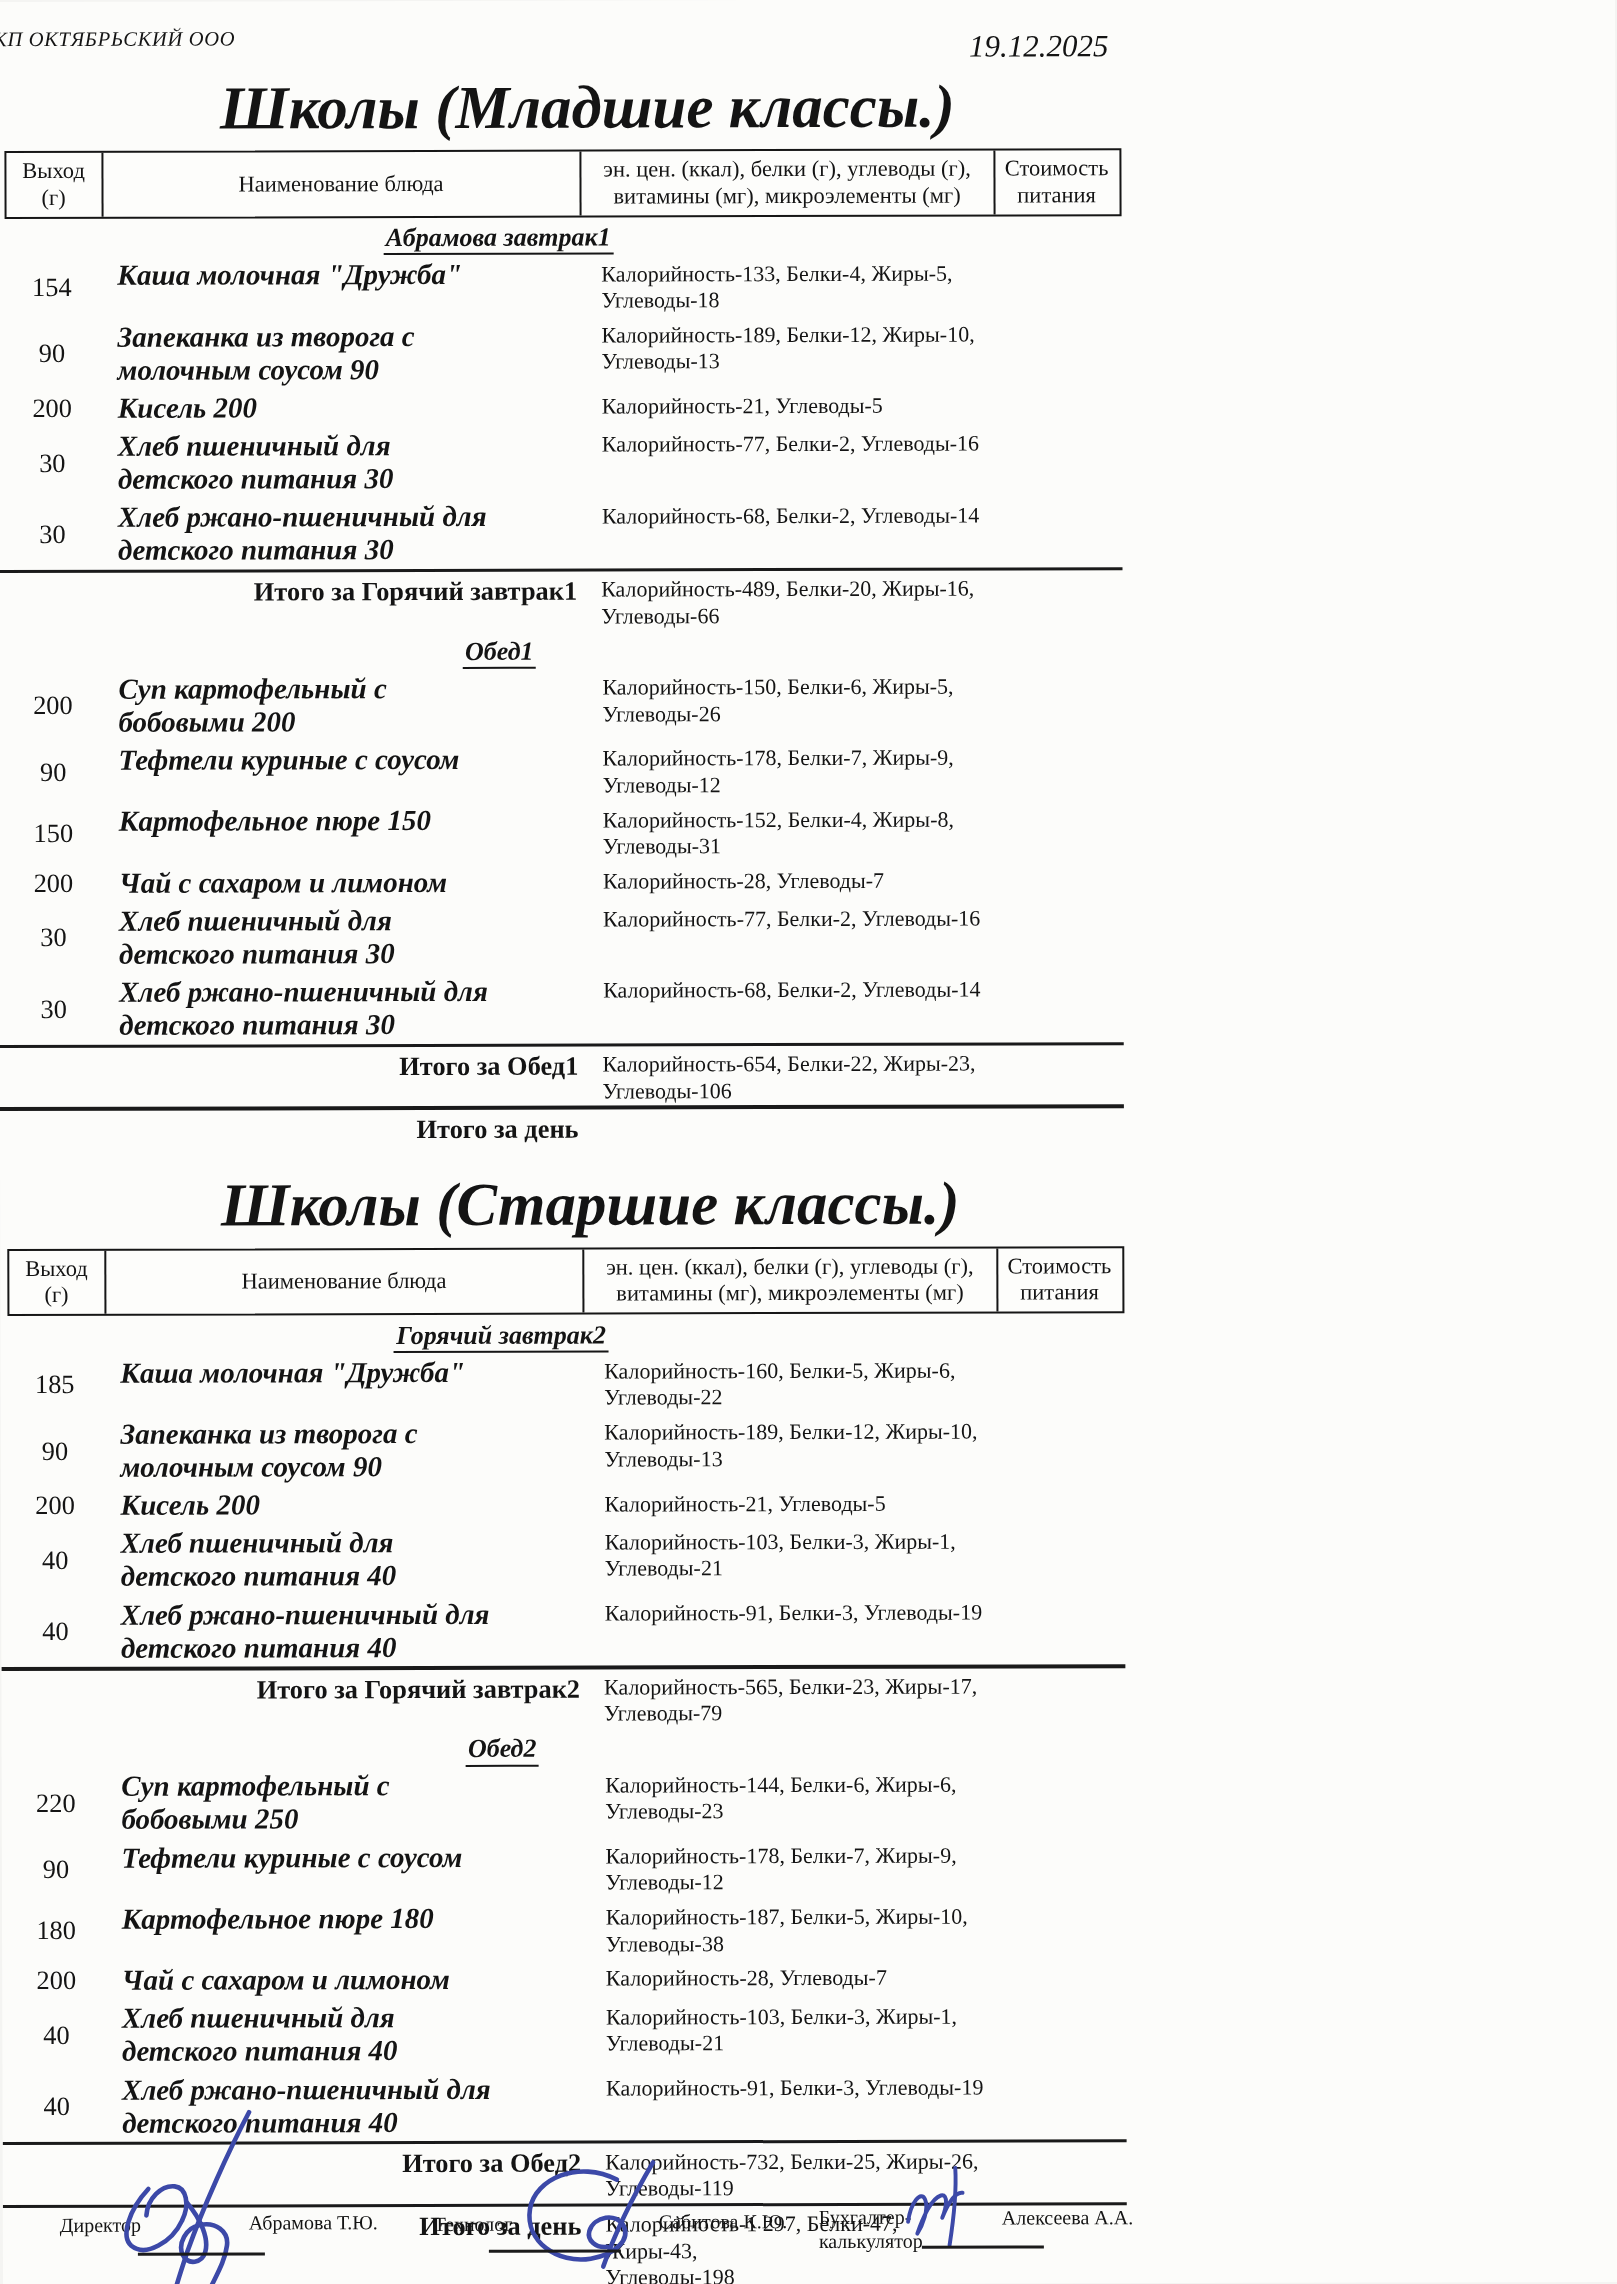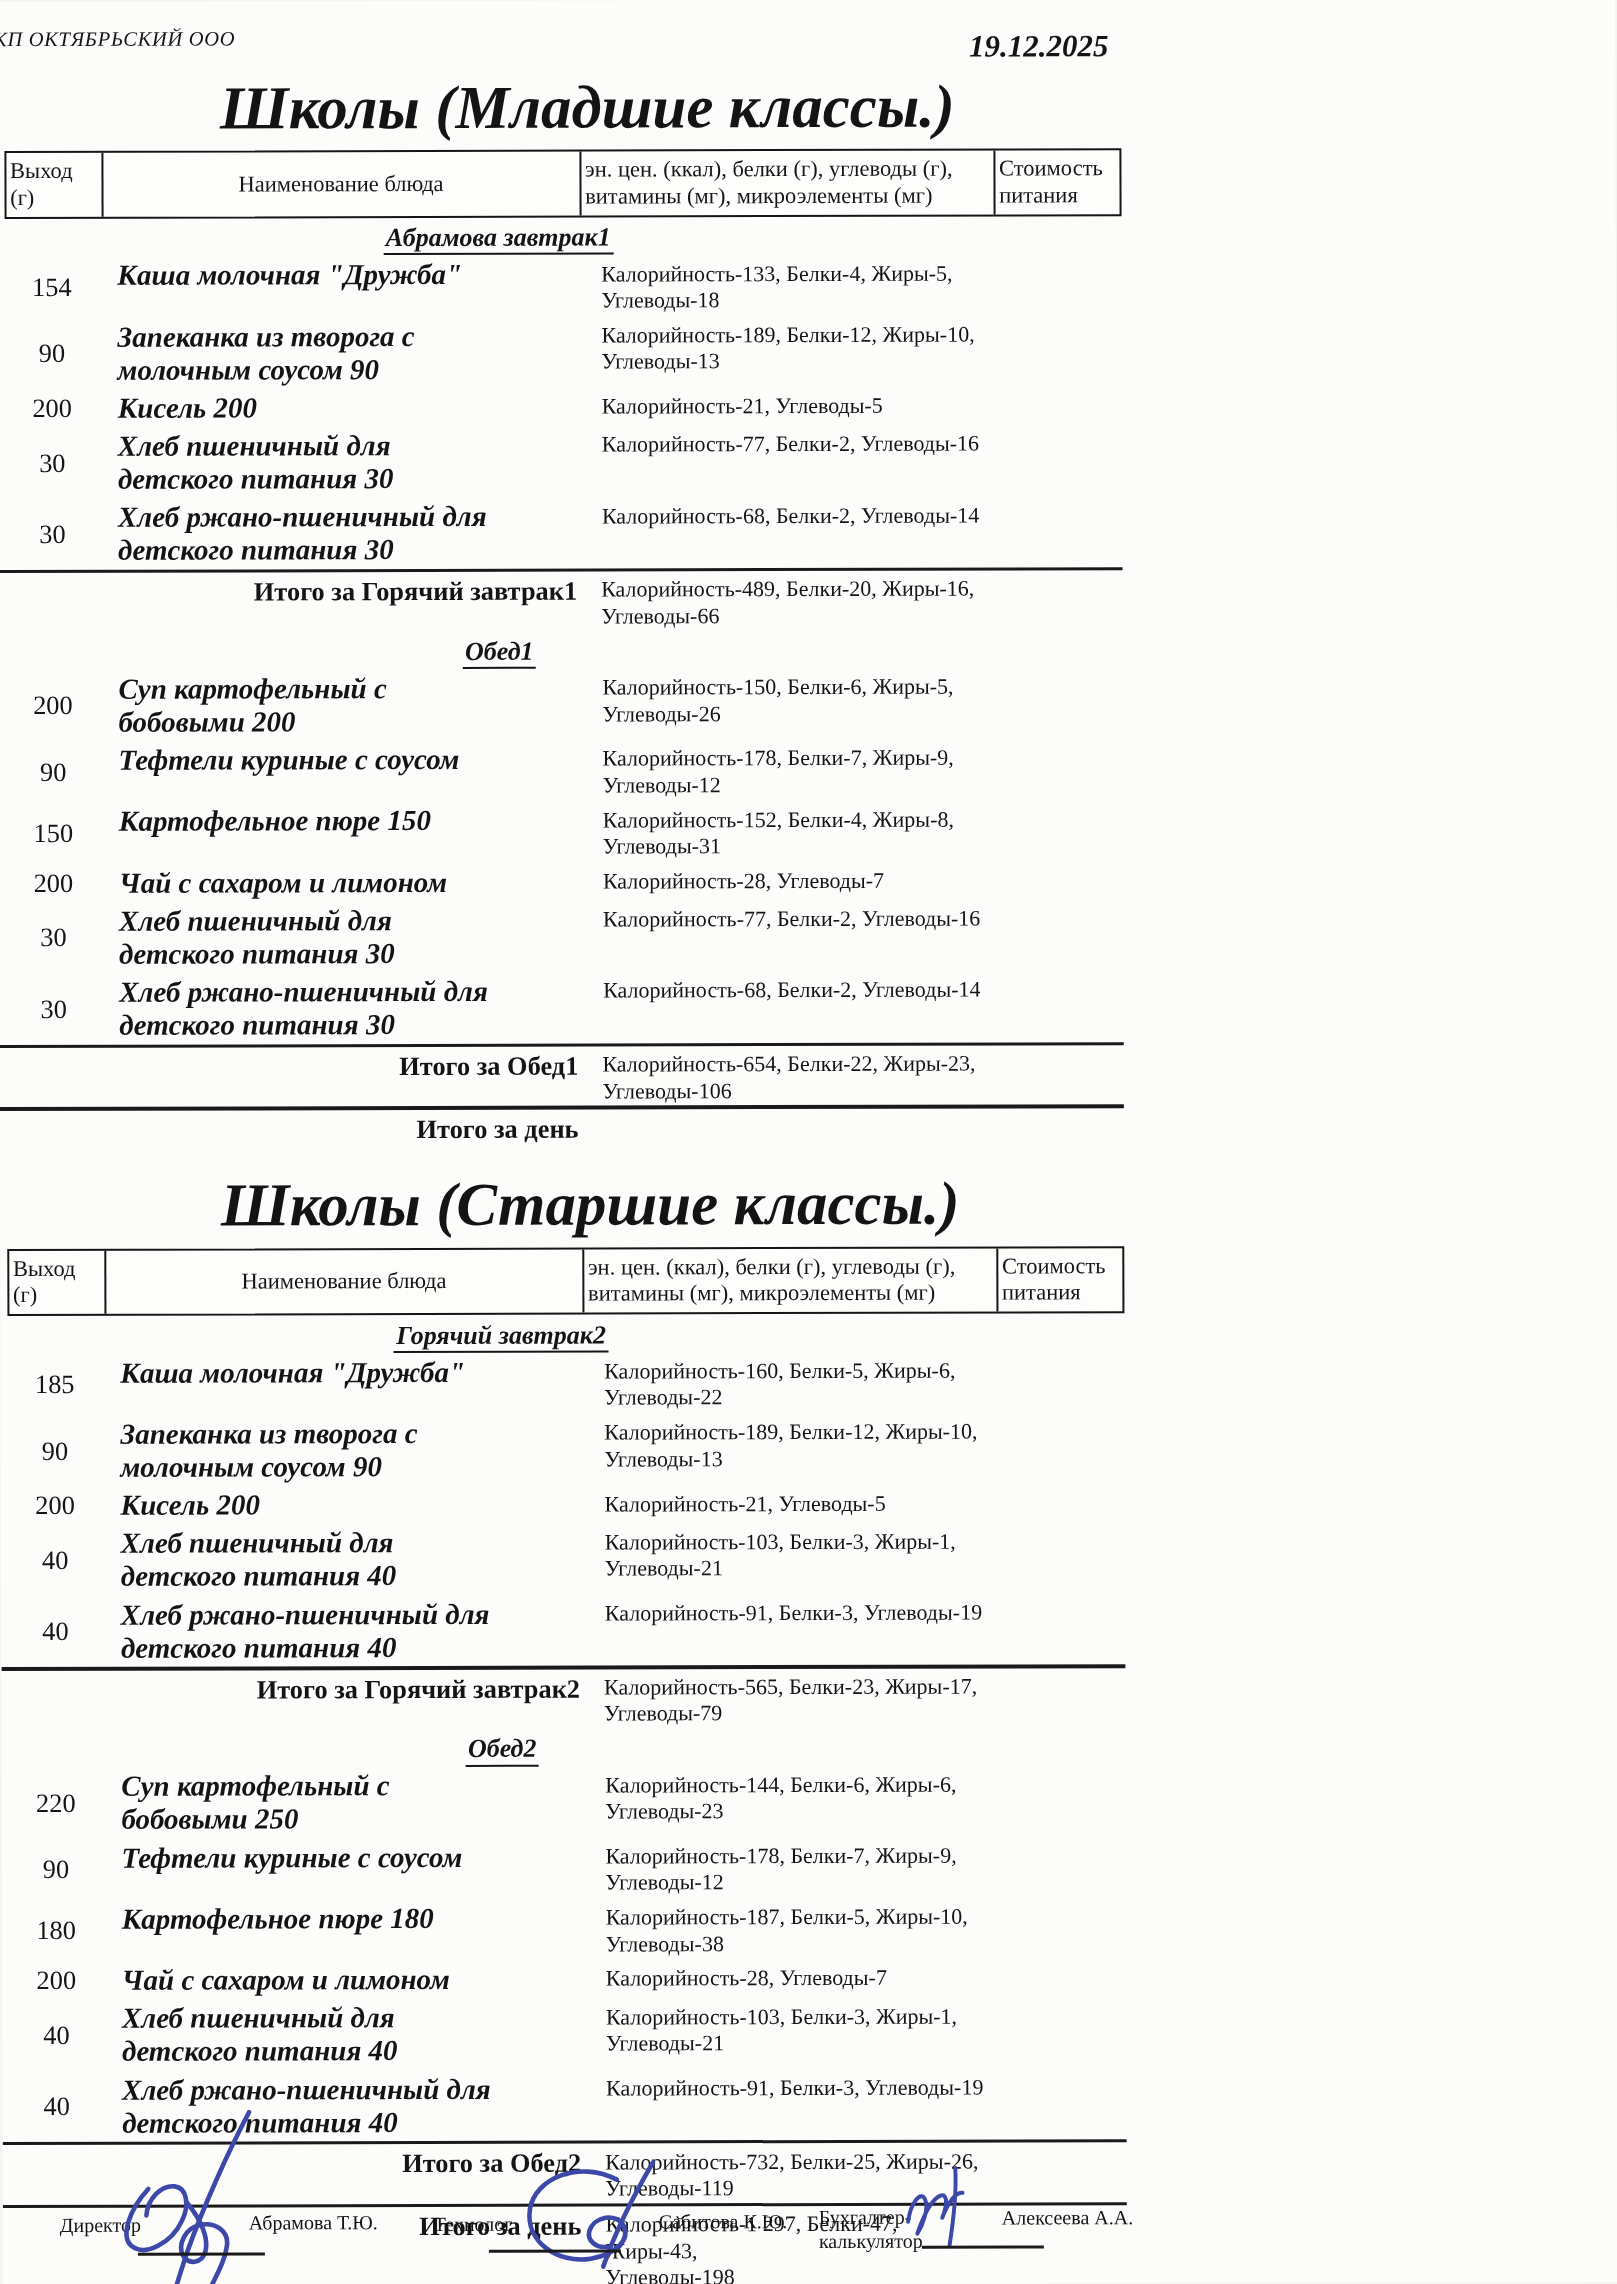--- a/index.html
+++ b/index.html
@@ -17,42 +17,42 @@
     transform:rotate(-0.15deg);
   }
   
   .org{
     position:absolute;left:-4px;top:26.4px;
     font-style:italic;font-size:20.5px;letter-spacing:0.7px;
     white-space:nowrap;
   }
   .date{
     position:absolute;left:962px;top:29px;width:159px;
-    font-style:italic;font-weight:bold;font-size:31px;text-align:center;
+    font-style:italic;font-weight:normal;font-size:31px;text-align:center;
     white-space:nowrap;
   }
   .content{position:absolute;left:6.6px;top:0;width:1117px;}
   .spacer-top{height:74px;}
   h1.title{
     margin:0 0 9.3px 0;width:1117px;
     text-align:center;font-size:61px;line-height:1.08;
     font-style:italic;font-weight:bold;
     transform:translateX(25px);
     white-space:nowrap;
   }
   h1.title2{margin-top:26.4px;}
   
   .thead{
     display:grid;grid-template-columns:95px 478px 414px 125px;
     border:2.6px solid #161616;
     background:#fdfdfb;
   }
   .th{
     display:flex;align-items:center;justify-content:center;
-    text-align:left;font-size:22.5px;line-height:1.18;
+    text-align:center;font-size:22.5px;line-height:1.18;
     padding:5.3px 4px;min-height:46px;
   }
   .th + .th{border-left:2px solid #161616;}
   
   .tbody{width:1117px;}
   .section-head{
     text-align:center;width:988px;
     font-size:26px;font-weight:bold;font-style:italic;
     padding:5.3px 0 2.6px 0;
   }

